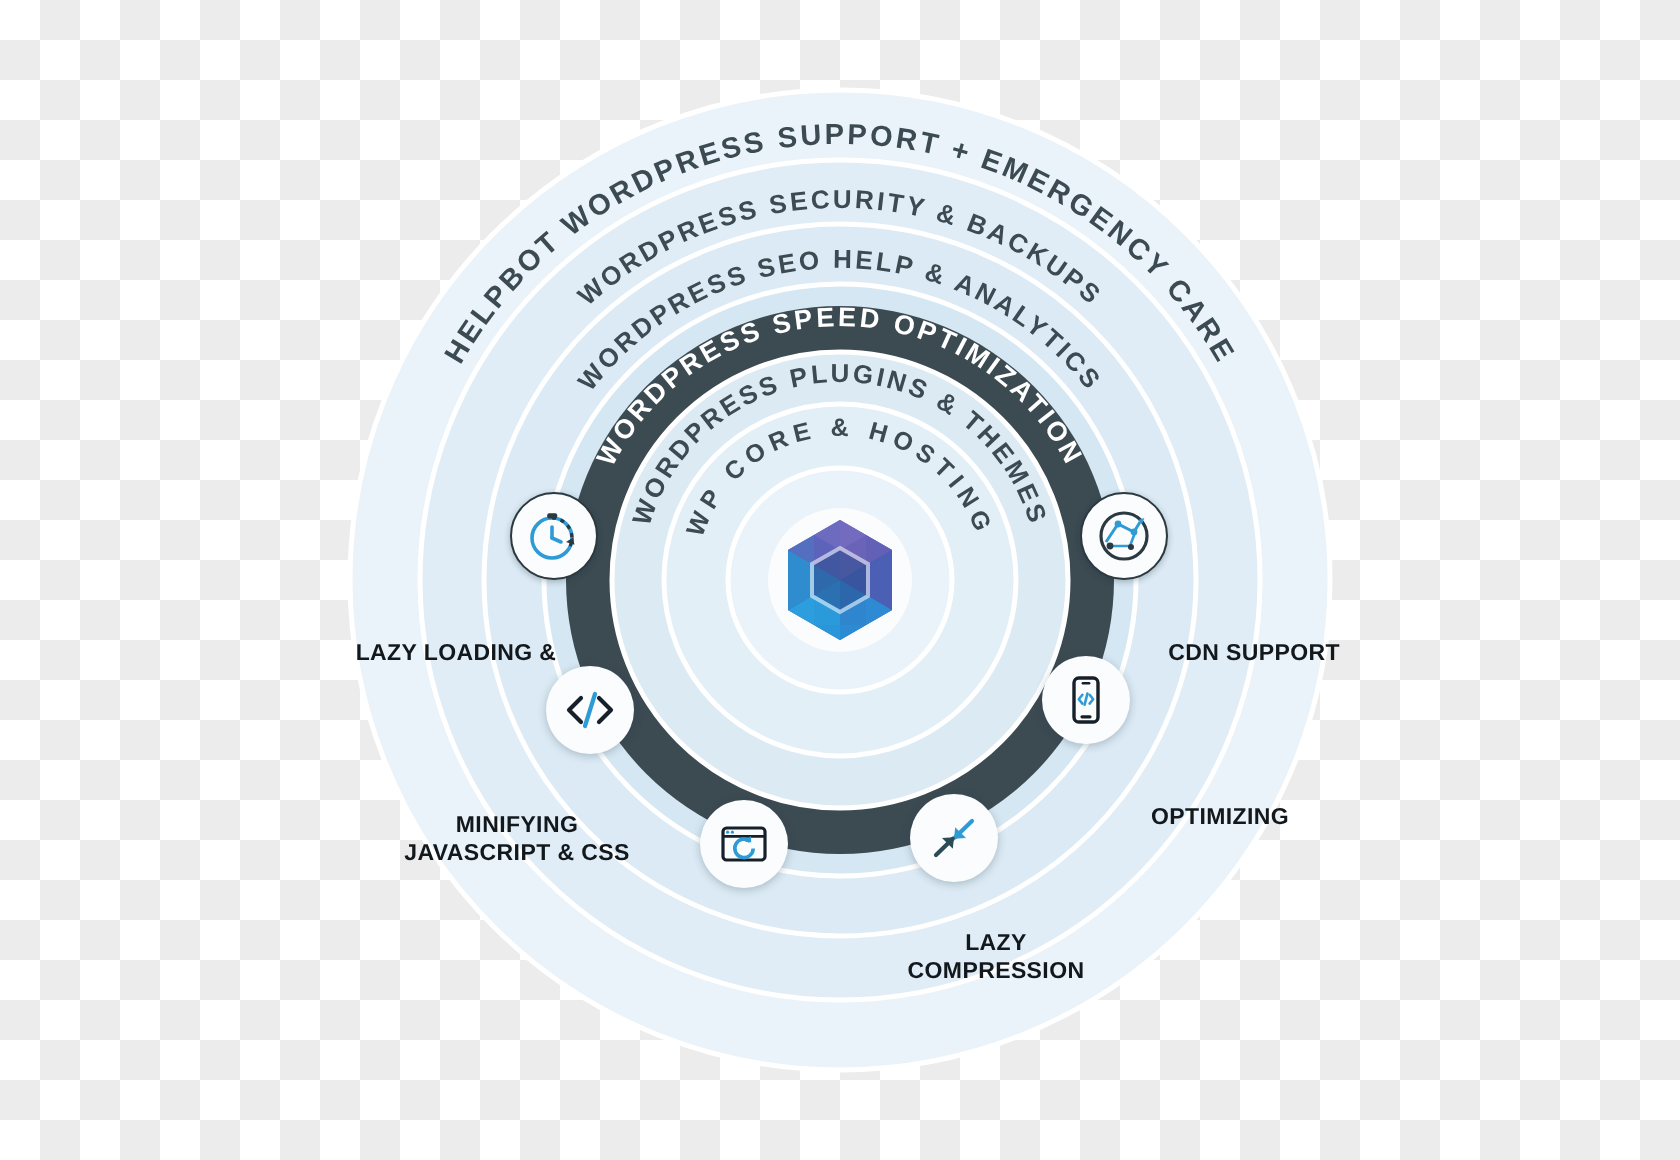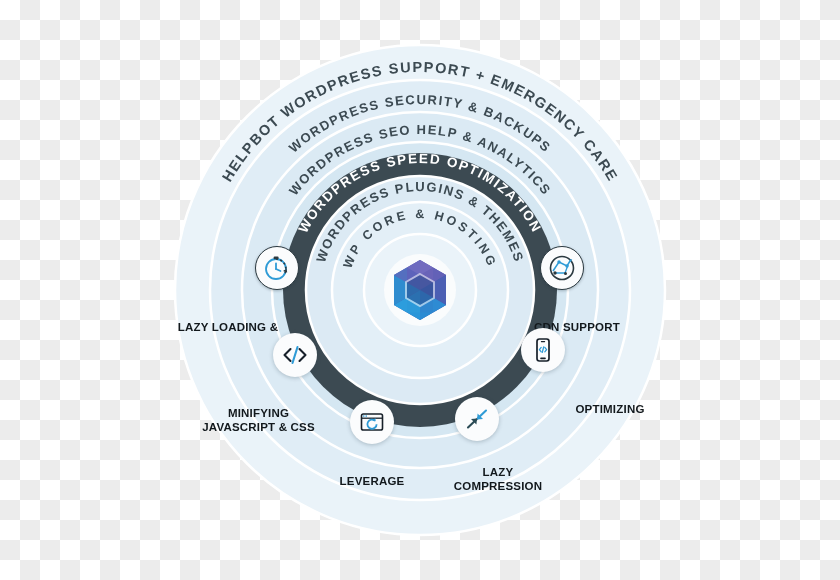--- a/index.html
+++ b/index.html
@@ -135,21 +135,21 @@
         <circle cx="15" cy="15" r="11.5" fill="none" stroke="#2b3940" stroke-width="1.6"></circle>
         <path d="M6 18 L12 9 L20 13 L23 8" fill="none" stroke="#2f9bd6" stroke-width="1.5"></path>
         <path d="M8 20 L18 20 L21 12" fill="none" stroke="#2f9bd6" stroke-width="1.3"></path>
         <circle cx="12" cy="9" r="1.7" fill="#2f9bd6"></circle>
         <circle cx="20" cy="13" r="1.7" fill="#2f9bd6"></circle>
         <circle cx="8" cy="20" r="1.7" fill="#2b3940"></circle>
         <circle cx="18.5" cy="20.5" r="1.5" fill="#2b3940"></circle>
         <path d="M22 7 l3.2 -1 l-1.2 3z" fill="#2f9bd6"></path>
       </svg>
     </div>
-    <div class="nodelabel" style="left:512px;top:292px;width:130px;text-align:center;">
+    <div class="nodelabel" style="left:540px;top:292px;width:130px;text-align:right;">
       <span>CDN SUPPORT</span>
     </div>
   </div>
 
   <div class="node">
     <div class="badge plain" style="left:273px;top:333px;">
       <svg width="30" height="30" viewBox="0 0 30 30">
         <path d="M10.5 9 L4.5 15 L10.5 21" fill="none" stroke="#17202a" stroke-width="2.1" stroke-linecap="round" stroke-linejoin="round"></path>
         <path d="M19.5 9 L25.5 15 L19.5 21" fill="none" stroke="#17202a" stroke-width="2.1" stroke-linecap="round" stroke-linejoin="round"></path>
         <line x1="17.5" y1="7" x2="12.5" y2="23" stroke="#2f9bd6" stroke-width="2.1" stroke-linecap="round"></line>
@@ -182,21 +182,20 @@
       <svg width="30" height="30" viewBox="0 0 30 30">
         <rect x="4.5" y="7" width="21" height="16" rx="1.8" fill="none" stroke="#17202a" stroke-width="1.6"></rect>
         <line x1="4.5" y1="11.2" x2="25.5" y2="11.2" stroke="#17202a" stroke-width="1.3"></line>
         <circle cx="6.8" cy="9.1" r=".8" fill="#2f9bd6"></circle>
         <circle cx="9.2" cy="9.1" r=".8" fill="#2f9bd6"></circle>
         <path d="M19.6 17.2 a4.6 4.6 0 1 1 -1.6 -3.5" fill="none" stroke="#2f9bd6" stroke-width="1.8"></path>
         <path d="M18.4 11 l.2 3.2 l-3.1 -.4z" fill="#2f9bd6"></path>
       </svg>
     </div>
     <div class="nodelabel" style="left:298px;top:446px;width:148px;">
-      <span>LEVERAGE</span>
     </div>
   </div>
 
   <div class="node">
     <div class="badge plain" style="left:455px;top:397px;">
       <svg width="30" height="30" viewBox="0 0 30 30">
         <line x1="24" y1="6.5" x2="15.6" y2="14.6" stroke="#2f9bd6" stroke-width="2.1" stroke-linecap="round"></line>
         <path d="M15 15.4 L15.6 9.6 L21 15z" fill="#2f9bd6"></path>
         <line x1="6" y1="23.5" x2="14.4" y2="15.4" stroke="#2b4b55" stroke-width="2.1" stroke-linecap="round"></line>
         <path d="M15 14.6 L14.4 20.4 L9 15z" fill="#2b4b55"></path>

